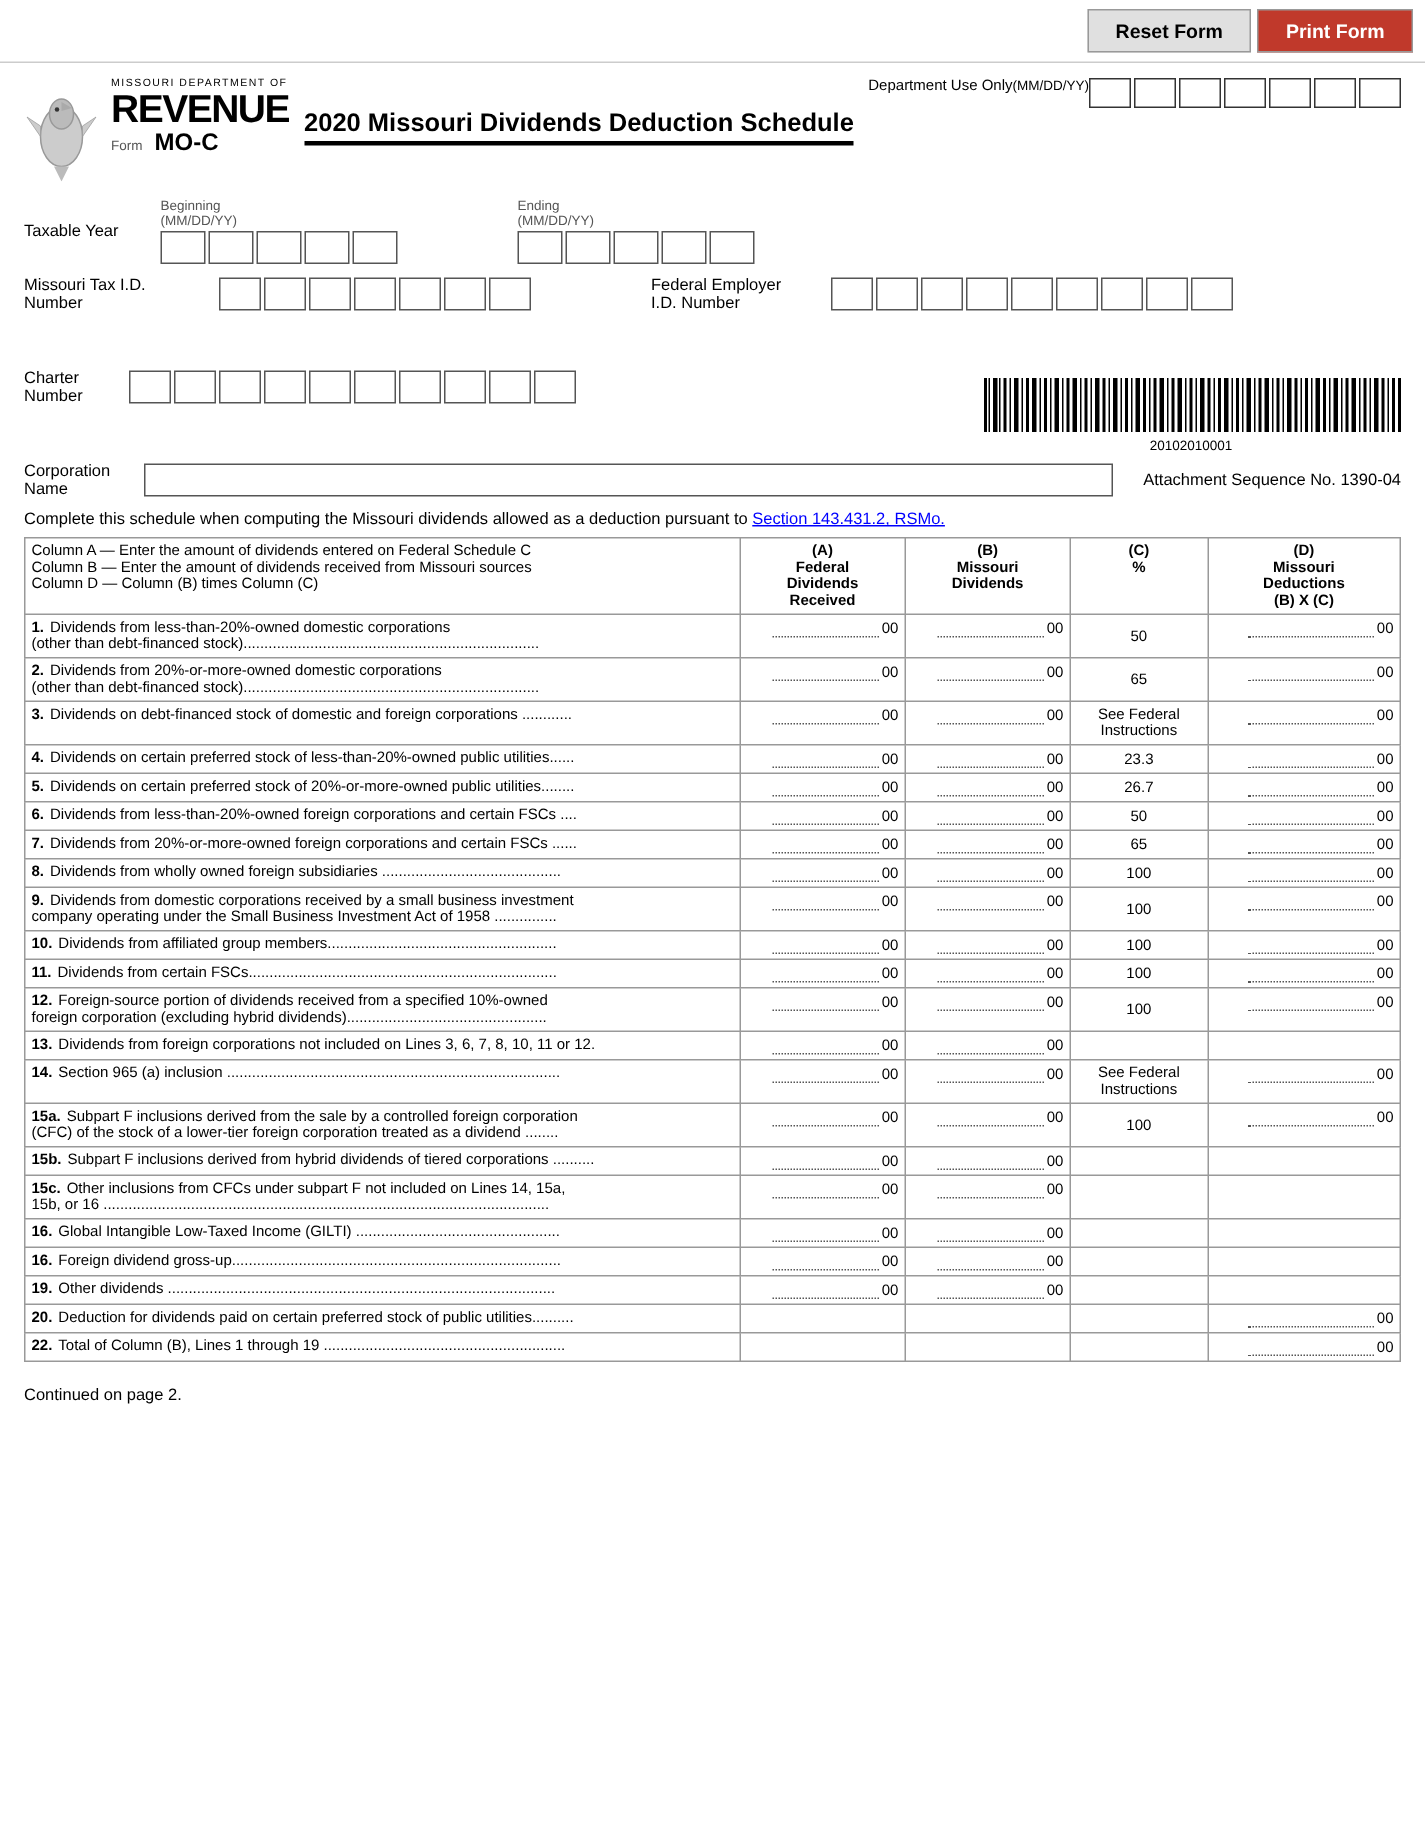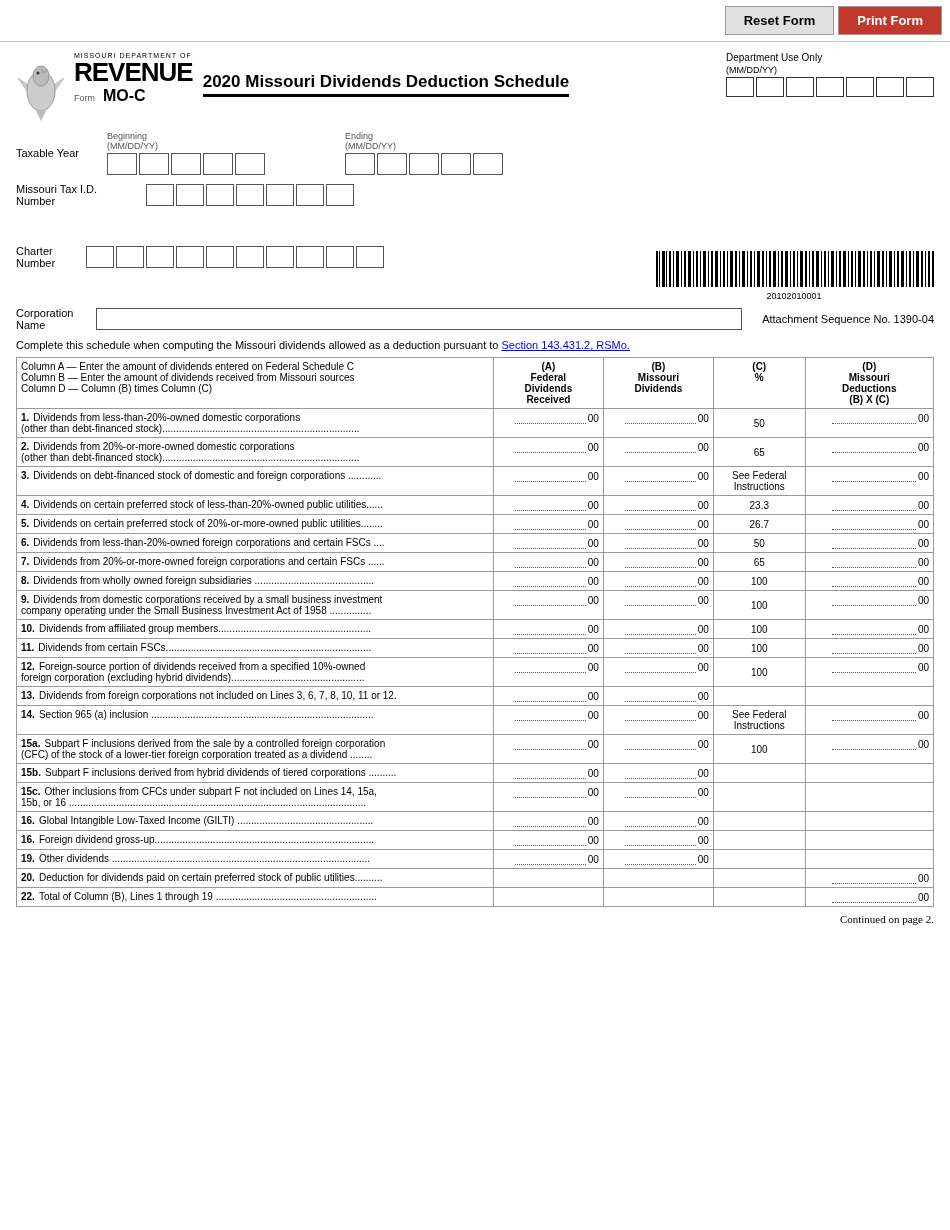--- a/index.html
+++ b/index.html
@@ -62,21 +62,21 @@
     .form-title-right h1 {
       font-size: 17px;
       font-weight: bold;
       border-bottom: 3px solid #000;
       padding-bottom: 2px;
     }
 
     .dept-use-area {
       margin-left: auto;
       display: flex;
-      flex-direction: column;
+      flex-direction: row;
       align-items: flex-start;
       font-size: 10px;
     }
     .dept-use-label { font-size: 10px; margin-bottom: 2px; }
     .dept-use-boxes {
       display: flex;
       gap: 2px;
     }
     .small-box {
       width: 28px; height: 20px;
@@ -170,21 +170,21 @@
       font-size: 10px;
       background: #fff;
     }
     .col-desc { width: 52%; }
     .col-a { width: 12%; text-align: center; }
     .col-b { width: 12%; text-align: center; }
     .col-c { width: 10%; text-align: center; }
     .col-d { width: 14%; text-align: center; }
     .row-num { font-weight: bold; margin-right: 4px; }
 
-    .continued { text-align: right; font-size: 11px; margin-top: 6px; font-family: Liberation Serif, serif; }
+    .continued { font-size: 11px; margin-top: 16px; }
 
     .input-cell {
       display: flex;
       align-items: center;
       justify-content: flex-end;
       gap: 2px;
     }
     .input-field {
       border: none;
       border-bottom: 1px dotted #555;
@@ -284,20 +284,34 @@
   <div class="tax-id-row">
     <div class="tax-id-label">Missouri Tax I.D.<br>Number</div>
     <div class="id-boxes">
       <input class="id-box" type="text" style="">
       <input class="id-box" type="text" style="">
       <input class="id-box" type="text" style="">
       <input class="id-box" type="text" style="">
       <input class="id-box" type="text" style="">
       <input class="id-box" type="text" style="">
       <input class="id-box" type="text" style="">
+    </div>
+    <div class="federal-employer-group">
+      <div class="federal-label">Federal Employer<br>I.D. Number</div>
+      <div class="id-boxes">
+        <input class="id-box" type="text" style="">
+        <input class="id-box" type="text" style="">
+        <input class="id-box" type="text" style="">
+        <input class="id-box" type="text" style="">
+        <input class="id-box" type="text" style="">
+        <input class="id-box" type="text" style="">
+        <input class="id-box" type="text" style="">
+        <input class="id-box" type="text" style="">
+        <input class="id-box" type="text" style="">
+      </div>
     </div>
   </div>
 
   <div class="charter-row">
     <div class="charter-label">Charter<br>Number</div>
     <div class="charter-boxes">
       <input class="charter-box" type="text" style="">
       <input class="charter-box" type="text" style="">
       <input class="charter-box" type="text" style="">
       <input class="charter-box" type="text" style="">

